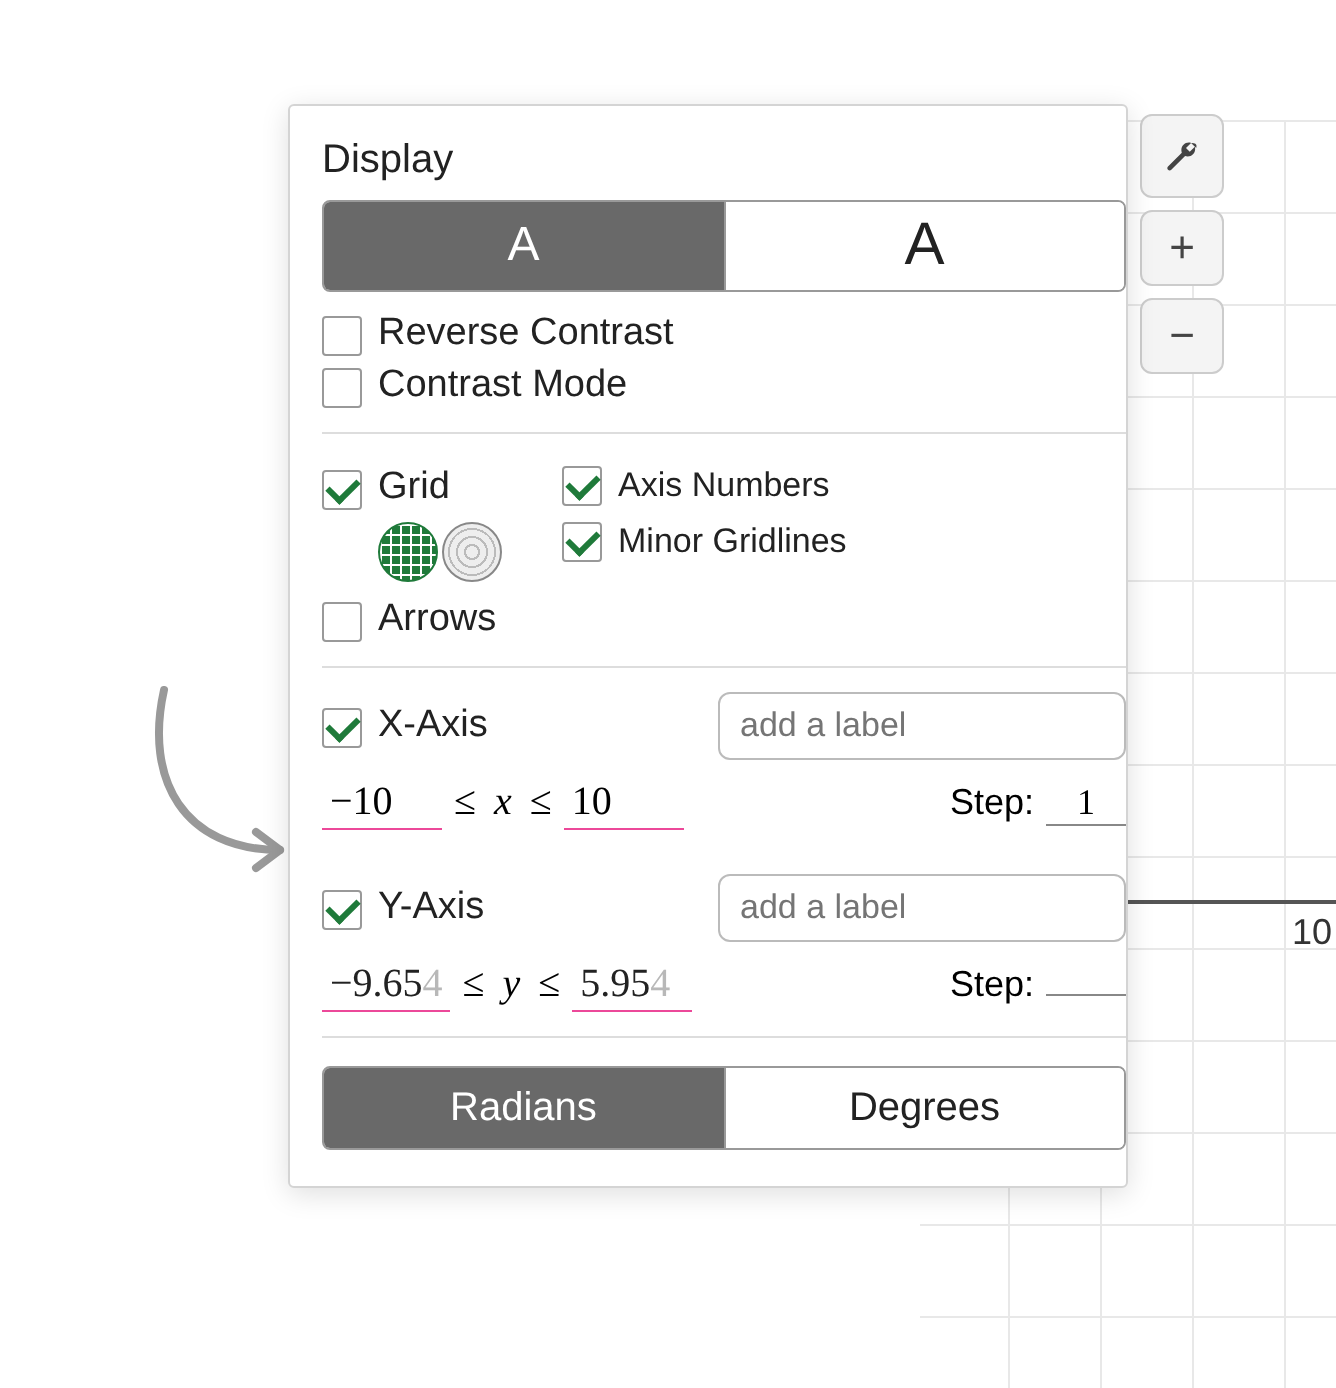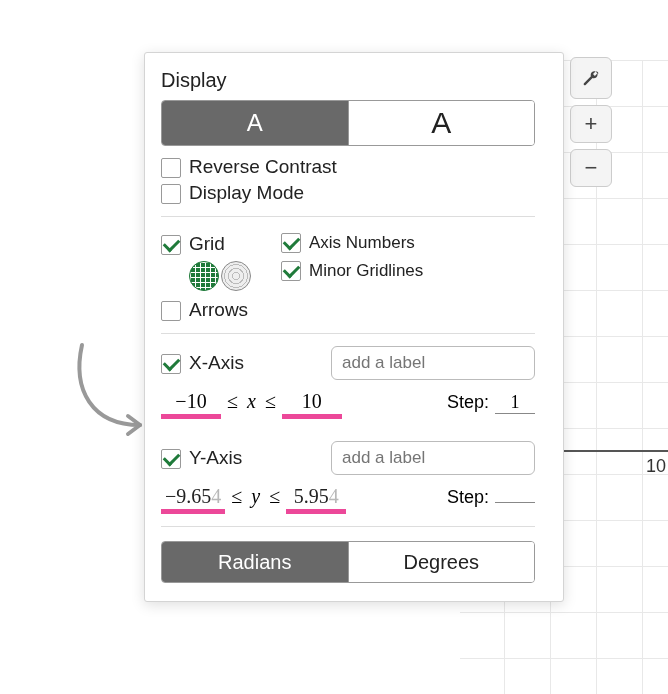--- a/index.html
+++ b/index.html
@@ -71,21 +71,21 @@
   
   .panel {
     position: absolute;
     left: 144px;
     top: 52px;
     width: 420px;
     background: #fff;
     border: 1px solid #d4d4d4;
     border-radius: 3px;
     box-shadow: 0 3px 14px rgba(0,0,0,0.13);
-    padding: 12px 28px 18px 16px;
+    padding: 12px 0 18px 16px;
   }
   .section-title {
     font-size: 20px;
     color: #222;
     margin: 4px 0 8px 0;
   }
 
   
   .toggle-group {
     display: flex;
@@ -203,22 +203,21 @@
   .axis-range {
     display: flex;
     align-items: baseline;
     gap: 6px;
     margin-top: 10px;
     font-family: "Times New Roman", serif;
     font-size: 20px;
   }
   .range-val {
     min-width: 60px;
-    text-align: center;
-    border-bottom: 5px solid #ec4899;
+    border-bottom: 1px solid #ec4899;
     padding: 0 4px 1px 4px;
   }
   .range-val.faded-tail { color: #222; }
   .range-val .faded { color: #b8b8b8; }
   .leq { font-size: 20px; }
   .var { font-style: italic; padding: 0 3px;}
   .step-group {
     margin-left: auto;
     display: flex;
     align-items: baseline;
@@ -277,21 +276,21 @@
     <div class="toggle-opt active" style="font-size:24px">A</div>
     <div class="toggle-opt" style="font-size:30px">A</div>
   </div>
 
   <div class="check-row">
     <span class="checkbox"></span>
     <span>Reverse Contrast</span>
   </div>
   <div class="check-row">
     <span class="checkbox"></span>
-    <span>Display Mode</span>
+    <span>Contrast Mode</span>
   </div>
 
   <hr class="divider">
 
   <div class="grid-row">
     <div class="grid-col">
       <div class="check-row">
         <span class="checkbox checked"></span>
         <span>Grid</span>
       </div>

